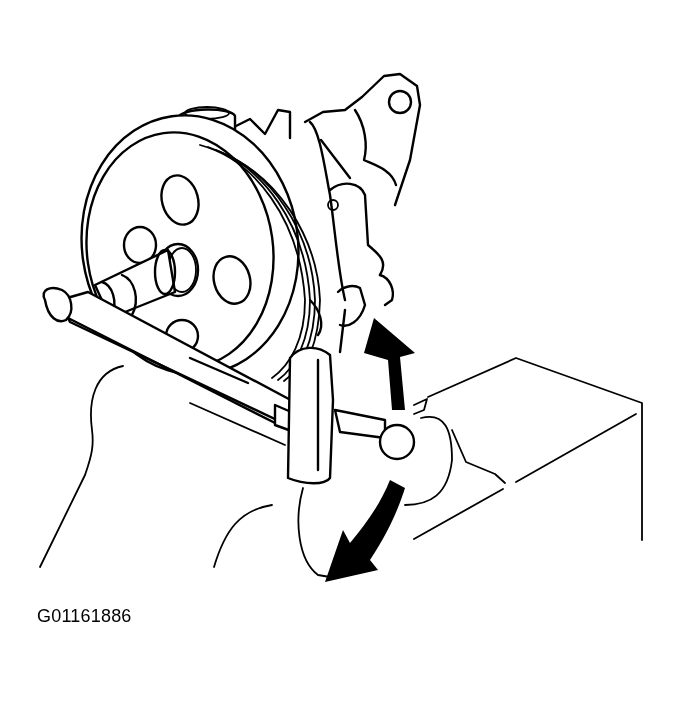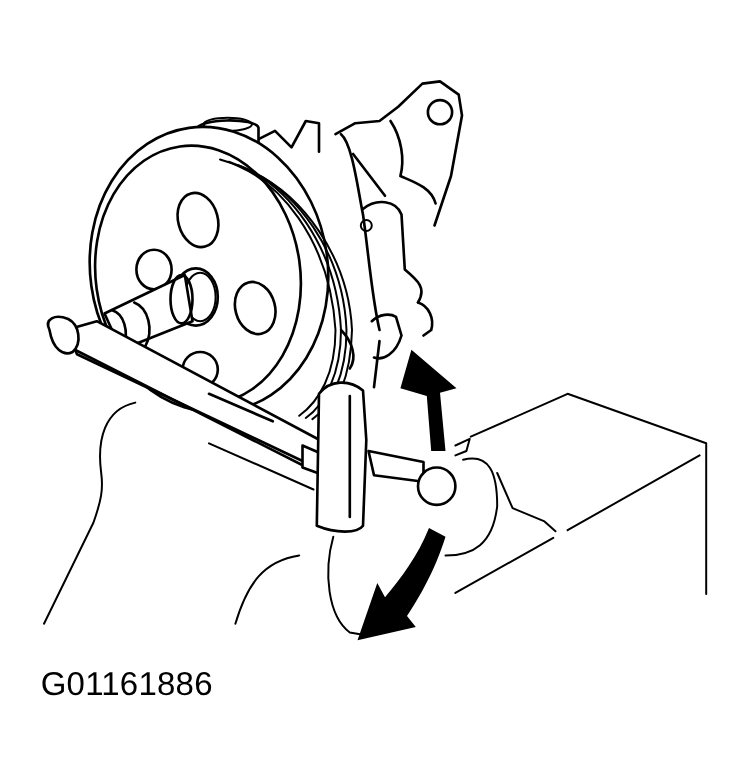--- a/index.html
+++ b/index.html
@@ -4,21 +4,21 @@
 <style>
   html, body { margin: 0; padding: 0; background: #ffffff; }
   body { width: 680px; height: 704px; position: relative; overflow: hidden; }
   #diagram { position: absolute; left: 0; top: 0; width: 680px; height: 704px; }
   .ln { fill: none; stroke: #000; stroke-width: 2.4; stroke-linecap: round; stroke-linejoin: round; }
   .thin { fill: none; stroke: #000; stroke-width: 1.8; stroke-linecap: round; stroke-linejoin: round; }
   .wf { fill: #fff; stroke: #000; stroke-width: 2.4; stroke-linejoin: round; }
   .blk { fill: #000; stroke: none; }
   .fig-id {
     position: absolute; left: 37px; top: 606px;
-    font-family: "Liberation Sans", sans-serif; font-size: 30px; color: #000;
+    font-family: "Liberation Sans", sans-serif; font-size: 18px; color: #000;
     letter-spacing: 0.2px;
   }
 </style>
 </head>
 <body>
 
 <svg id="diagram" viewBox="0 0 680 704" xmlns="http://www.w3.org/2000/svg">
 
   <g>
     <path class="thin" d="M428 397 L516 358 L642 403 L642 540"></path>

